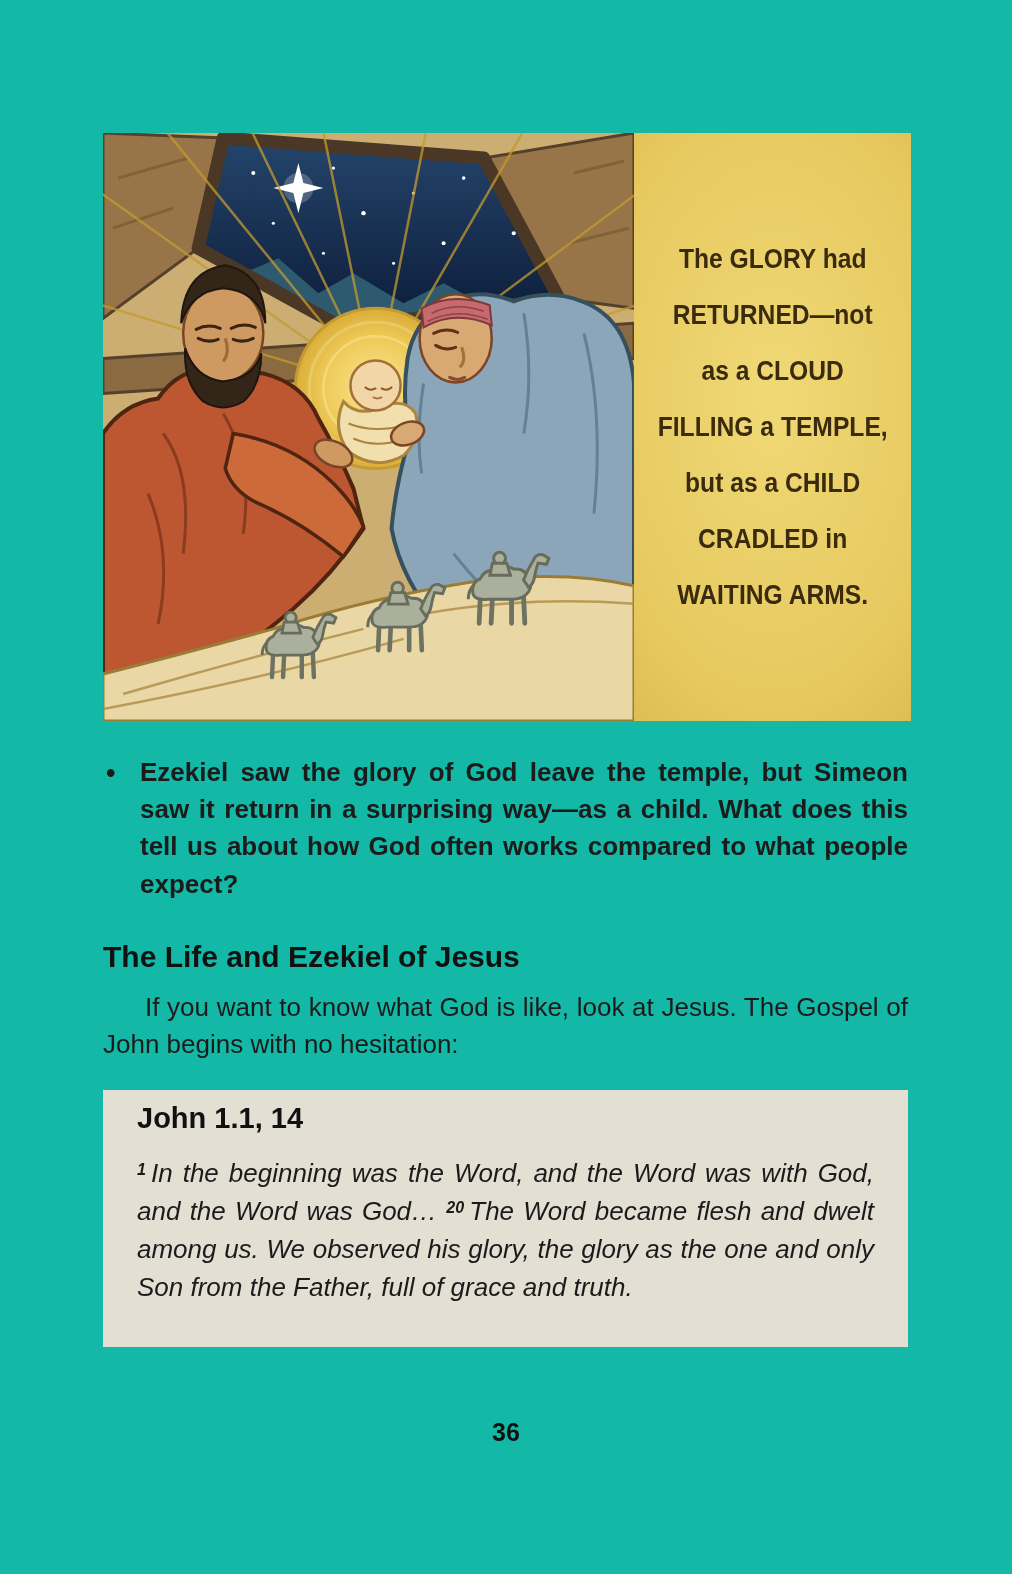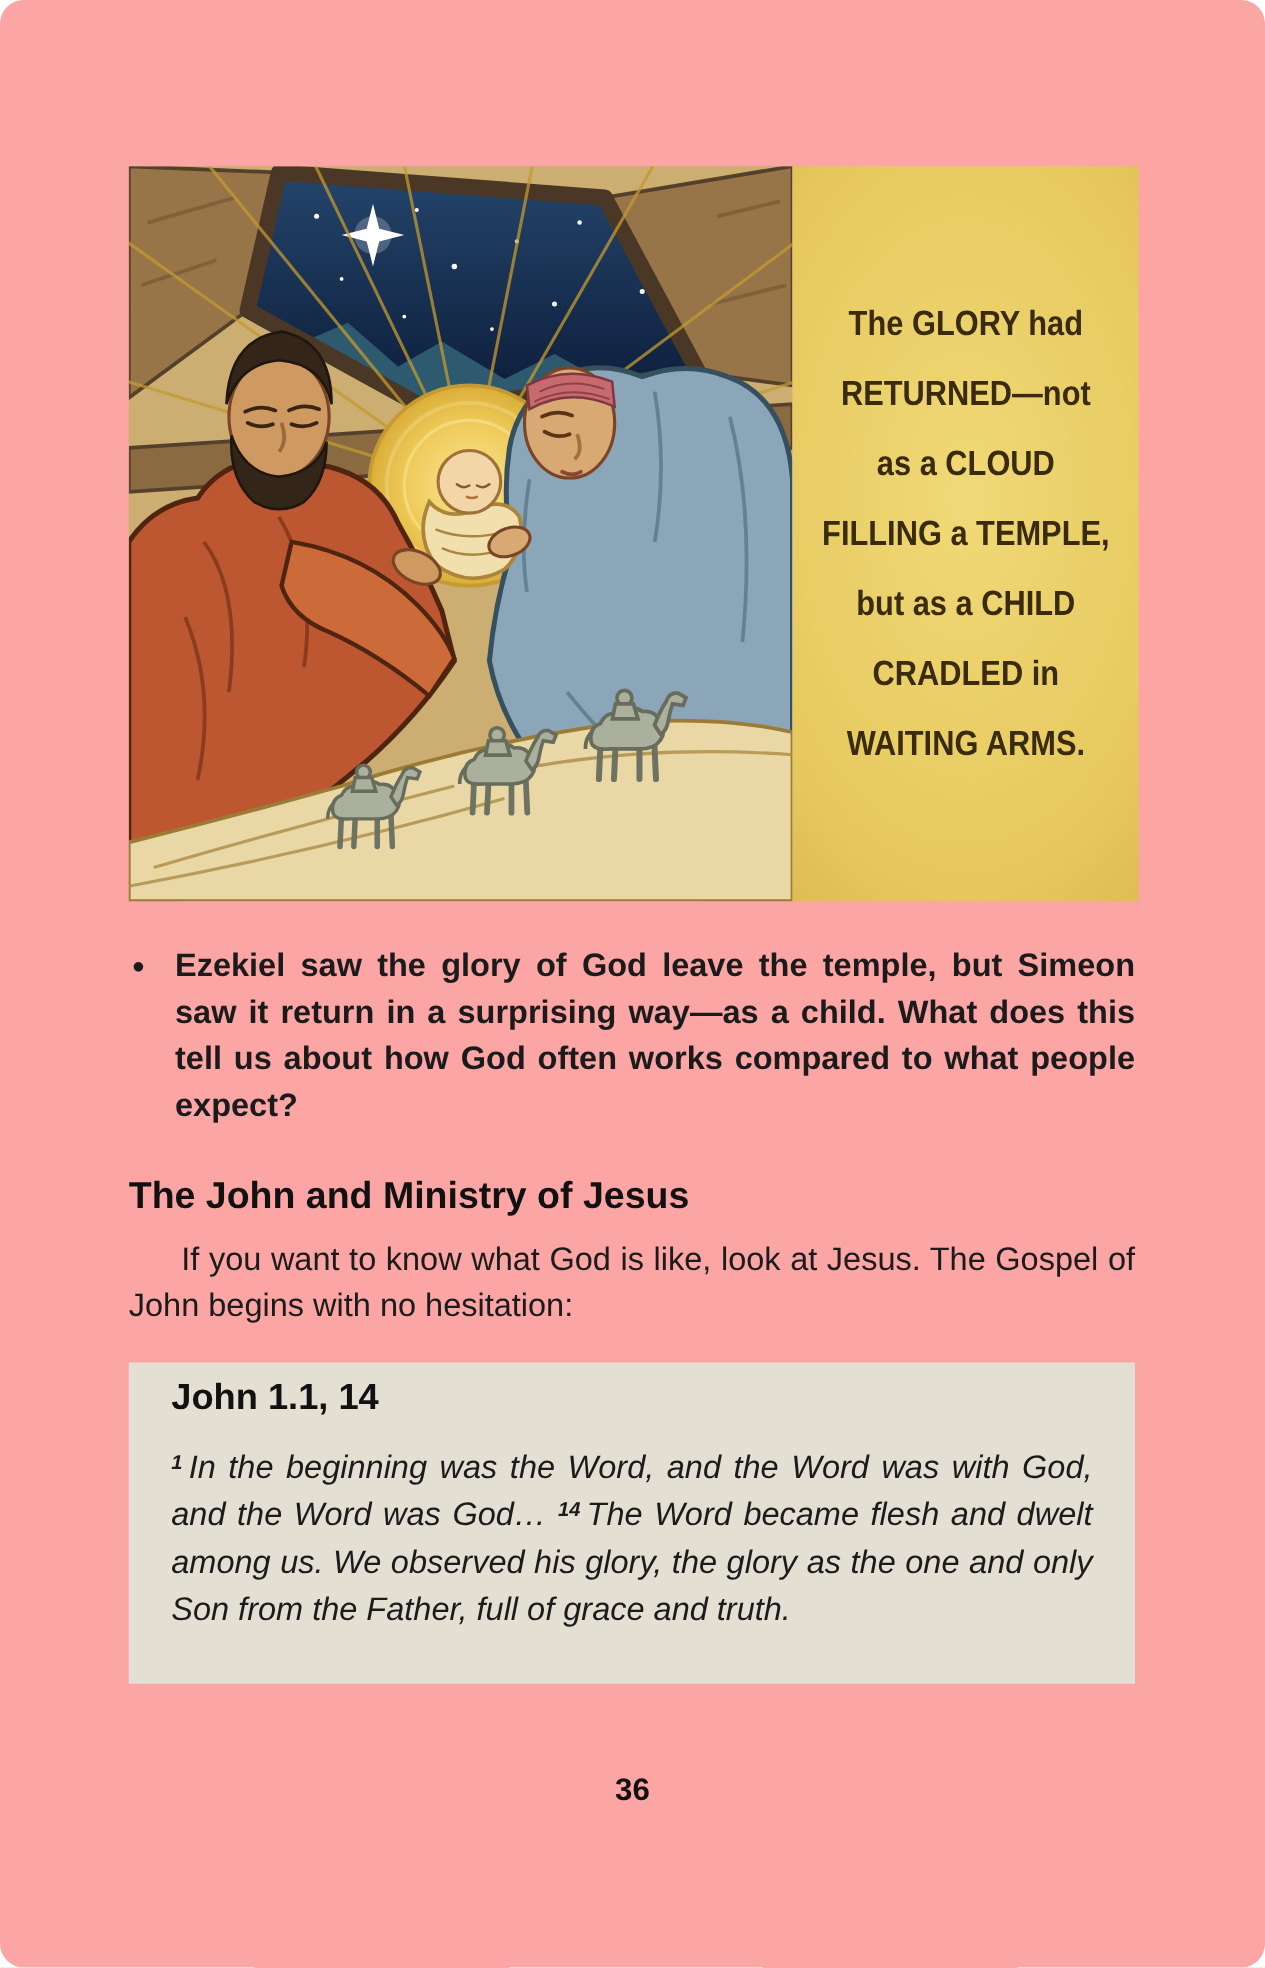--- a/index.html
+++ b/index.html
@@ -1,18 +1,18 @@
 <!DOCTYPE html>
 <html><head>
 <meta charset="utf-8">
 <style>
   html,body { margin:0; padding:0; background:#ffffff; }
   .page {
-    position:relative; width:1012px; height:1574px; background:#fca5a5;
-    font-family:"Liberation Sans", sans-serif; color:#1b1b1b; overflow:hidden;border-radius:19px;
+    position:relative; width:1012px; height:1574px; background:#14b8a6;
+    font-family:"Liberation Sans", sans-serif; color:#1b1b1b; overflow:hidden;
   }
   .content { padding:133px 104px 0 103px; }
 
   
   .hero { display:flex; height:588px; margin:0; }
   .illustration { width:531px; height:100%; flex:0 0 auto; overflow:hidden; background:#ccae72; }
   .illustration svg { width:100%; height:100%; display:block; }
   .panel {
     flex:1;
     background: radial-gradient(120% 95% at 50% 45%, #f0d977 0%, #e6c85e 55%, #d1ab41 100%);
@@ -180,25 +180,25 @@
             <div class="panel-line">WAITING ARMS.</div>
           </div>
       </div>
     </figure>
 
     <div class="bullet-item">
       <span class="bullet-marker">•</span>
       <p class="bullet-text">Ezekiel saw the glory of God leave the temple, but Simeon saw it return in a surprising way—as a child. What does this tell us about how God often works compared to what people expect?</p>
     </div>
 
-    <h2 class="section-heading">The John and Ministry of Jesus</h2>
+    <h2 class="section-heading">The Life and Ezekiel of Jesus</h2>
 
     <p class="body-para indent">If you want to know what God is like, look at Jesus. The Gospel of John begins with no hesitation:</p>
 
     <section class="scripture-box">
       <h3 class="scripture-ref">John 1.1, 14</h3>
-      <p class="scripture-text"><sup class="vnum">1</sup>In the beginning was the Word, and the Word was with God, and the Word was God… <sup class="vnum">14</sup>The Word became flesh and dwelt among us. We observed his glory, the glory as the one and only Son from the Father, full of grace and truth. </p>
+      <p class="scripture-text"><sup class="vnum">1</sup>In the beginning was the Word, and the Word was with God, and the Word was God… <sup class="vnum">20</sup>The Word became flesh and dwelt among us. We observed his glory, the glory as the one and only Son from the Father, full of grace and truth. </p>
     </section>
 
 
     <div class="page-number">36</div>
   </div>
 </div>
 
 </body></html>

